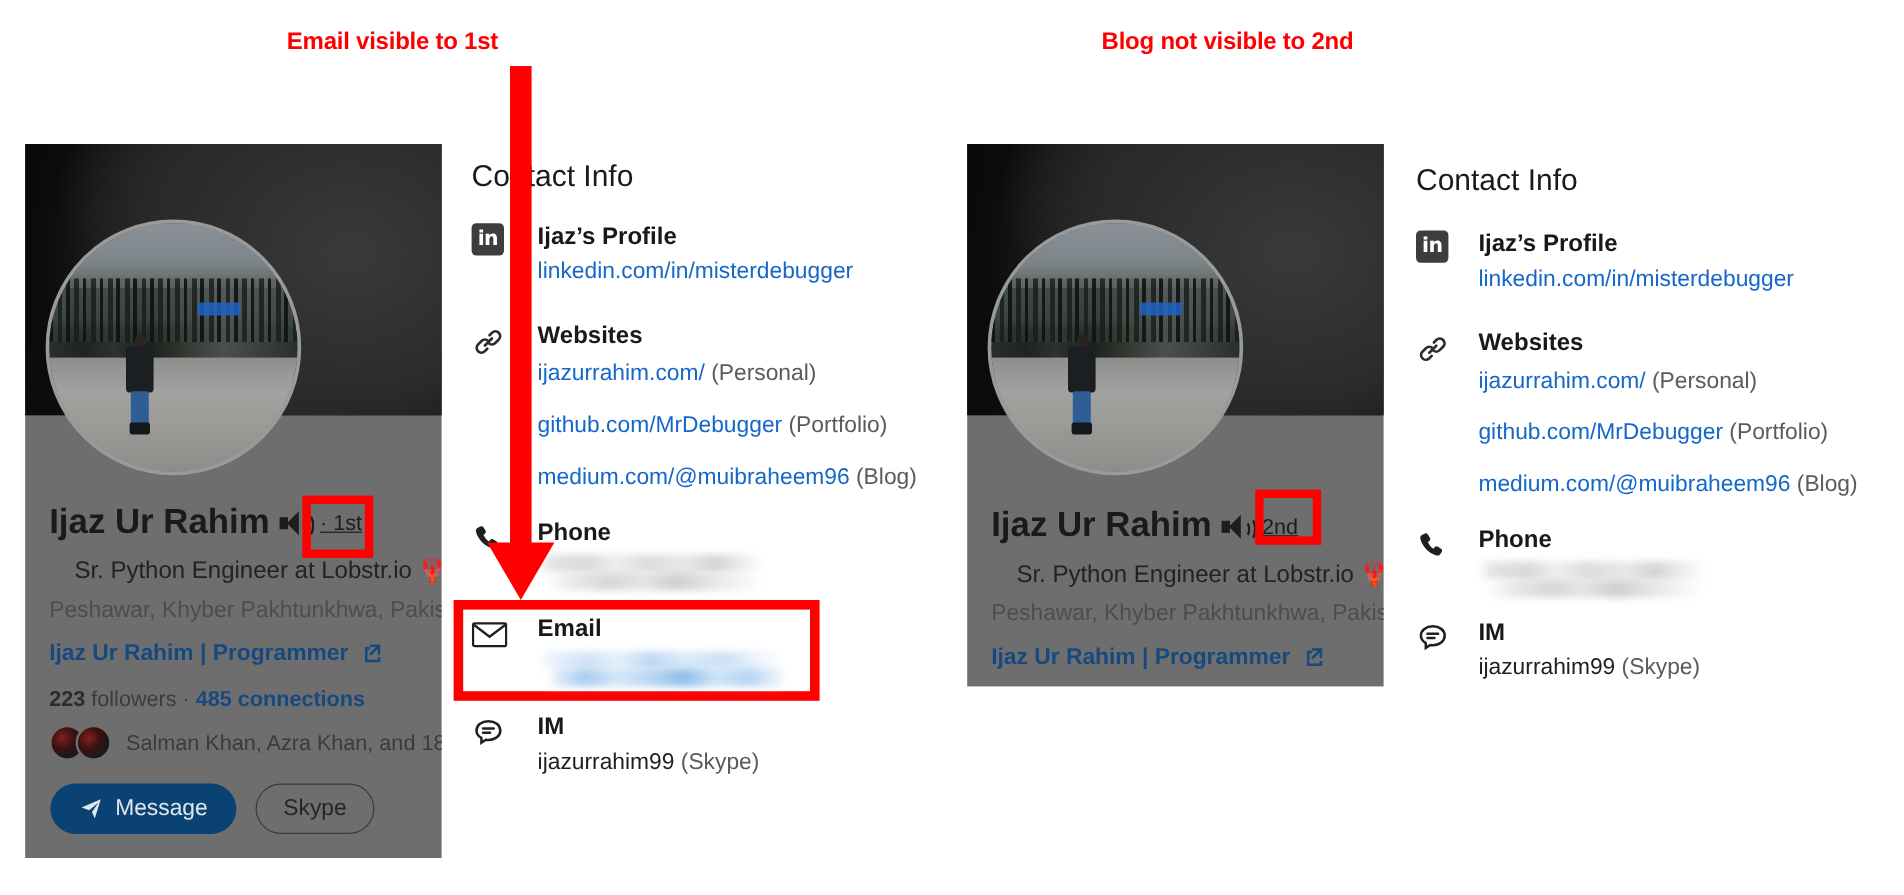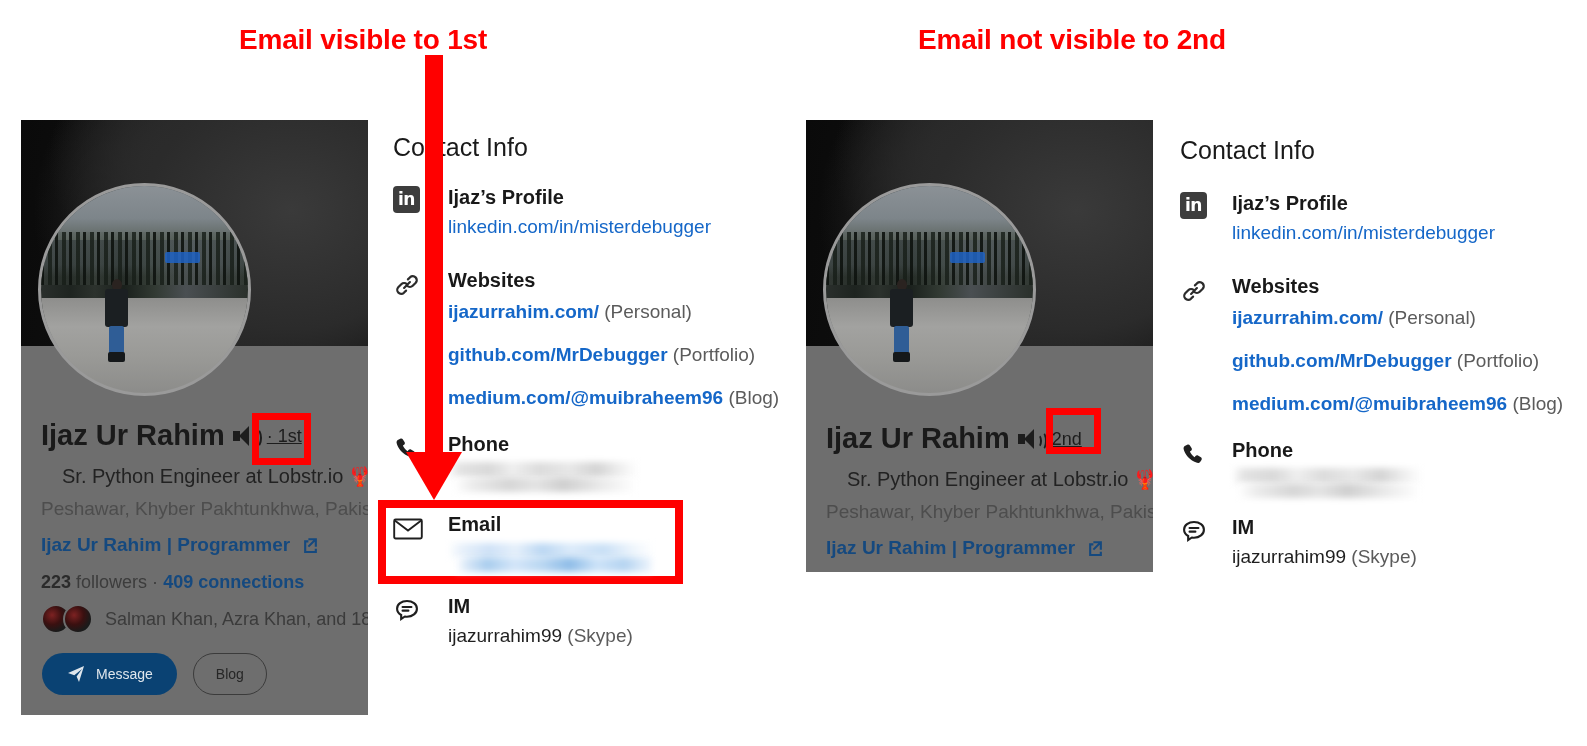--- a/index.html
+++ b/index.html
@@ -6,21 +6,21 @@
   body{
     width:1587px;height:746px;position:relative;overflow:hidden;
     background:#ffffff;
     font-family:"Liberation Sans","DejaVu Sans",sans-serif;
     -webkit-font-smoothing:antialiased;
   }
   .abs{position:absolute;}
 
   
   .anno-title{
-    font-weight:bold;color:#ff0000;font-size:28px;letter-spacing:-0.2px;
+    font-weight:bold;color:#ff0000;font-size:20px;letter-spacing:-0.2px;
     white-space:nowrap;
   }
 
   
   .profile-card{
     position:absolute;overflow:hidden;background:#6e6e6e;
   }
   .cover{
     position:absolute;left:0;top:0;width:100%;
     background:#111111;
@@ -107,37 +107,37 @@
     background-image:
       radial-gradient(circle at 35% 35%, #7d2222 0%, #3a1010 40%, #1a1a1a 70%),
       repeating-conic-gradient(from 0deg,#151515 0deg 18deg,#3a3a3a 18deg 26deg);
   }
   .mutual .faces i:nth-child(1){left:0;}
   .mutual .faces i:nth-child(2){left:22px;}
   .mutual .mtext{font-size:18px;color:#3b3b3b;}
   .btn-row{display:flex;align-items:center;gap:16px;}
   .btn{
     border-radius:999px;display:flex;align-items:center;justify-content:flex-end;
-    font-size:14px;box-sizing:border-box;
+    font-size:19px;box-sizing:border-box;
   }
   .btn-message{
     background:#0a4273;color:#dfe6ec;height:42px;padding:0 24px;gap:10px;font-weight:normal;
   }
   .btn-more{
     background:transparent;border:1.5px solid #3b3b3b;color:#262626;
     height:42px;padding:0 22px;
   }
 
   
   .contact-title{font-size:25px;color:#1a1a1a;}
   .ci-row{position:absolute;}
   .ci-icon{position:absolute;left:0;top:0;width:30px;height:30px;}
   .ci-label{font-size:20px;font-weight:bold;color:#191919;white-space:nowrap;}
   .ci-sub{font-size:19px;white-space:nowrap;}
-  .lnk{color:#1567c8;font-weight:bold;}
+  .lnk{color:#1567c8;font-weight:normal;}
   .lnk-plain{color:#1567c8;font-weight:normal;}
   .paren{color:#5b5b5b;font-weight:normal;}
 
   
   .ic-in{
     width:27px;height:27px;background:#3d3d3d;border-radius:4px;
     color:#ffffff;font-size:17px;font-weight:bold;line-height:27px;text-align:center;
     font-family:"DejaVu Sans",sans-serif;letter-spacing:-0.5px;
   }
   svg.ic{display:block;}
@@ -167,21 +167,21 @@
     position:absolute;width:0;height:0;
     border-left:28px solid transparent;border-right:28px solid transparent;
     border-top:48px solid #ff0000;
   }
 </style>
 </head>
 <body>
 
 <div class="abs anno-title" style="left:239px;top:24px;">Email visible to 1st</div>
 
-<div class="abs anno-title" style="left:918px;top:24px;">Email not visible to 2nd</div>
+<div class="abs anno-title" style="left:918px;top:24px;">Blog not visible to 2nd</div>
 
 <div class="profile-card" style="left:21px;top:120px;width:347px;height:595px;">
   <div class="cover" style="height:226px;"></div>
   <div class="avatar" style="left:17px;top:63px;width:213px;height:213px;">
     <div class="sky"></div>
       <div class="trees"></div>
       <div class="snow"></div>
     <div class="bluebit"></div>
     <div class="person">
         <div class="head"></div>
@@ -217,42 +217,42 @@
           <path d="M6 2h8v8h-2V5.4L6.7 10.7 5.3 9.3 10.6 4H6V2z" fill="#15497f"></path>
           <path d="M2 4h4v2H4v8h8v-2h2v4H2V4z" fill="#15497f"></path>
         </svg>
       </span>
     </div>
 
     <div class="abs stats" style="left:20px;top:226px;">
       <b>223</b>
       <span>followers</span>
       <span>·</span>
-      <span class="conn">409 connections</span>
+      <span class="conn">485 connections</span>
     </div>
 
     <div class="abs mutual" style="left:20px;top:258px;">
       <span class="faces">
           <i></i>
           <i></i>
         </span>
       <span class="mtext">Salman Khan, Azra Khan, and 18 o</span>
     </div>
 
     <div class="abs btn-row" style="left:21px;top:307px;">
       <div class="btn btn-message">
         <span>
           <svg class="ic" width="20" height="20" viewBox="0 0 20 20">
             <path d="M18 2L2 9l6.3 2.2L16 5l-5.4 7.6L13 18 18 2z" fill="#dfe6ec"></path>
           </svg>
         </span>
         <span>Message</span>
       </div>
       <div class="btn btn-more">
-        <span>Blog</span>
+        <span>Skype</span>
       </div>
     </div>
   </div>
 </div>
 
 <div class="abs" style="left:393px;top:133px;width:330px;height:580px;">
 
   <div class="contact-title" style="position:absolute;left:0;top:0;">Contact Info</div>
 
   <div class="ci-row" style="left:0;top:53px;width:330px;">

